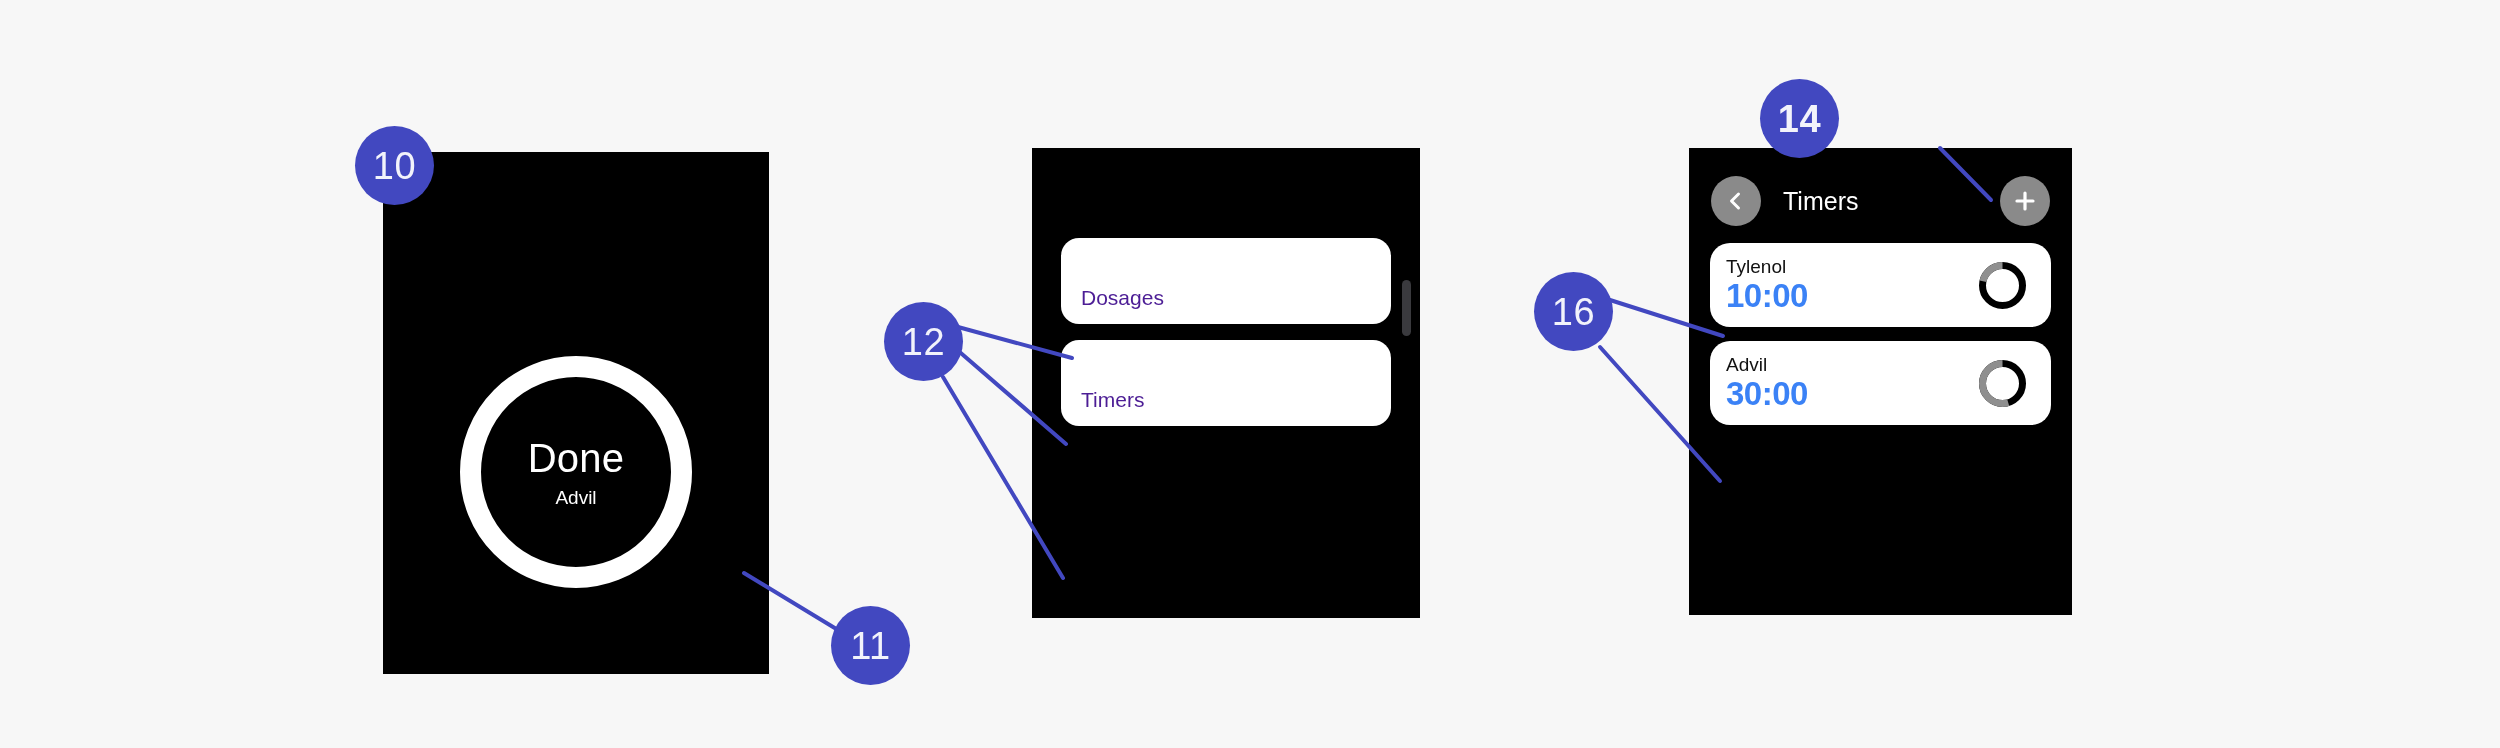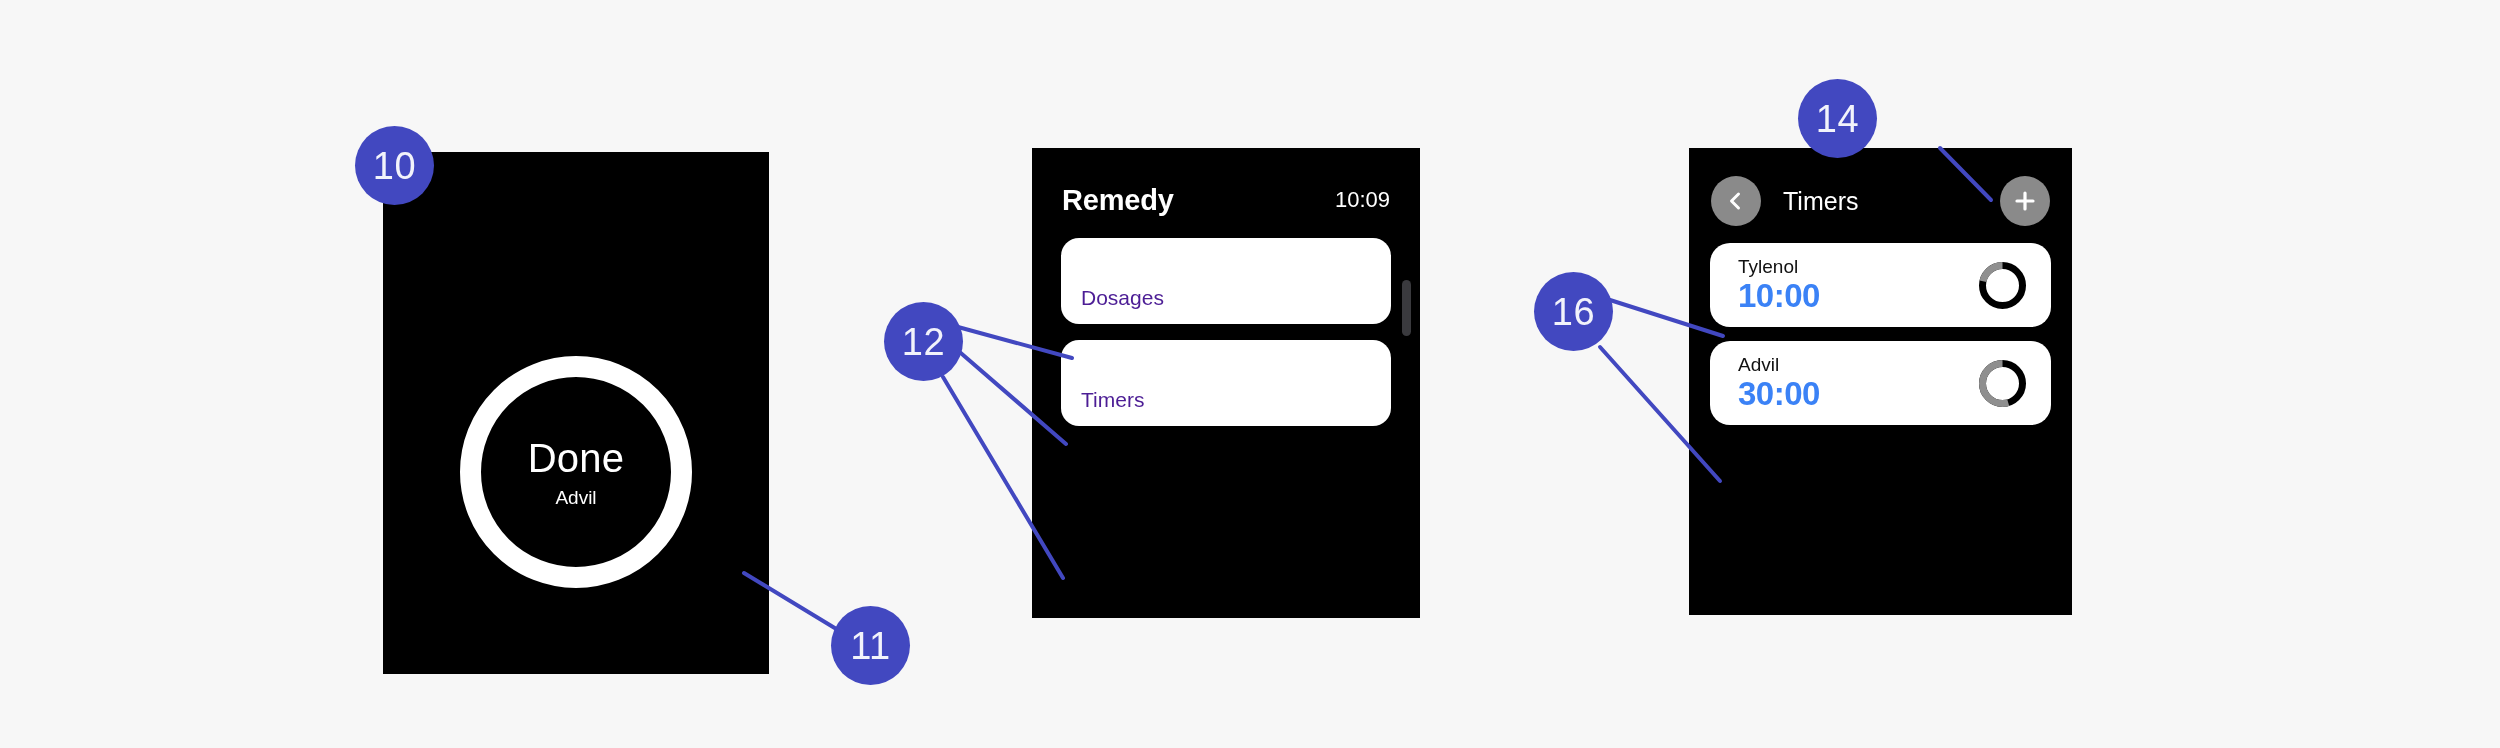--- a/index.html
+++ b/index.html
@@ -187,21 +187,21 @@
     top: 95px;
   }
   .timer-card {
     position: relative;
     background: #ffffff;
     border-radius: 20px;
     height: 84px;
     margin-bottom: 14px;
     display: flex;
     align-items: center;
-    padding: 0 22px 0 28px;
+    padding: 0 22px 0 16px;
     box-sizing: border-box;
     justify-content: space-between;
   }
   .timer-texts { display: flex; flex-direction: column; justify-content: center; }
   .timer-name {
     color: #111111;
     font-size: 19px;
     font-weight: 400;
     line-height: 1.05;
     margin-bottom: 2px;
@@ -233,21 +233,21 @@
     font-size: 38px;
     font-weight: 400;
     line-height: 1;
     z-index: 3;
     letter-spacing: 0.5px;
   }
   #badge-10 { left: 355px;  top: 126px; width: 79px; height: 79px; }
   #badge-11 { left: 831px;  top: 606px; width: 79px; height: 79px; }
   #badge-12 { left: 884px;  top: 302px; width: 79px; height: 79px; }
   #badge-13 { left: 1534px; top: 272px; width: 79px; height: 79px; }
-  #badge-14 { left: 1798px; top: 79px;  width: 79px; height: 79px; }
+  #badge-14 { left: 1760px; top: 79px;  width: 79px; height: 79px; font-weight: bold; }
 </style>
 </head>
 <body>
 
 <div class="stage">
 
   <svg class="lines" viewBox="0 0 2500 748" width="2500" height="748">
     <g stroke="#4248c0" stroke-width="4" fill="none" stroke-linecap="round">
 
       <line x1="838" y1="630" x2="744" y2="573"></line>
@@ -270,24 +270,20 @@
       <div class="done-center">
         <div class="done-title">Done</div>
         <div class="done-sub">Advil</div>
       </div>
     </div>
 
   </div>
 
   <div class="panel" id="panel-remedy">
 
-    <div class="status-row">
-      <div class="app-title">Remedy</div>
-      <div class="clock">10:09</div>
-    </div>
 
     <div class="menu-list">
       <div class="menu-card">
         <span class="menu-card-label">Dosages</span>
       </div>
       <div class="menu-card">
         <span class="menu-card-label">Timers</span>
       </div>
     </div>
 

